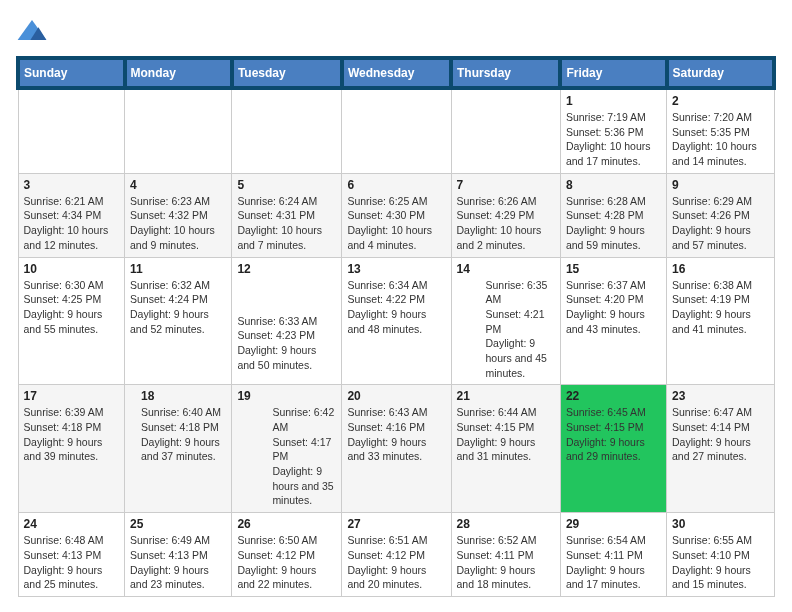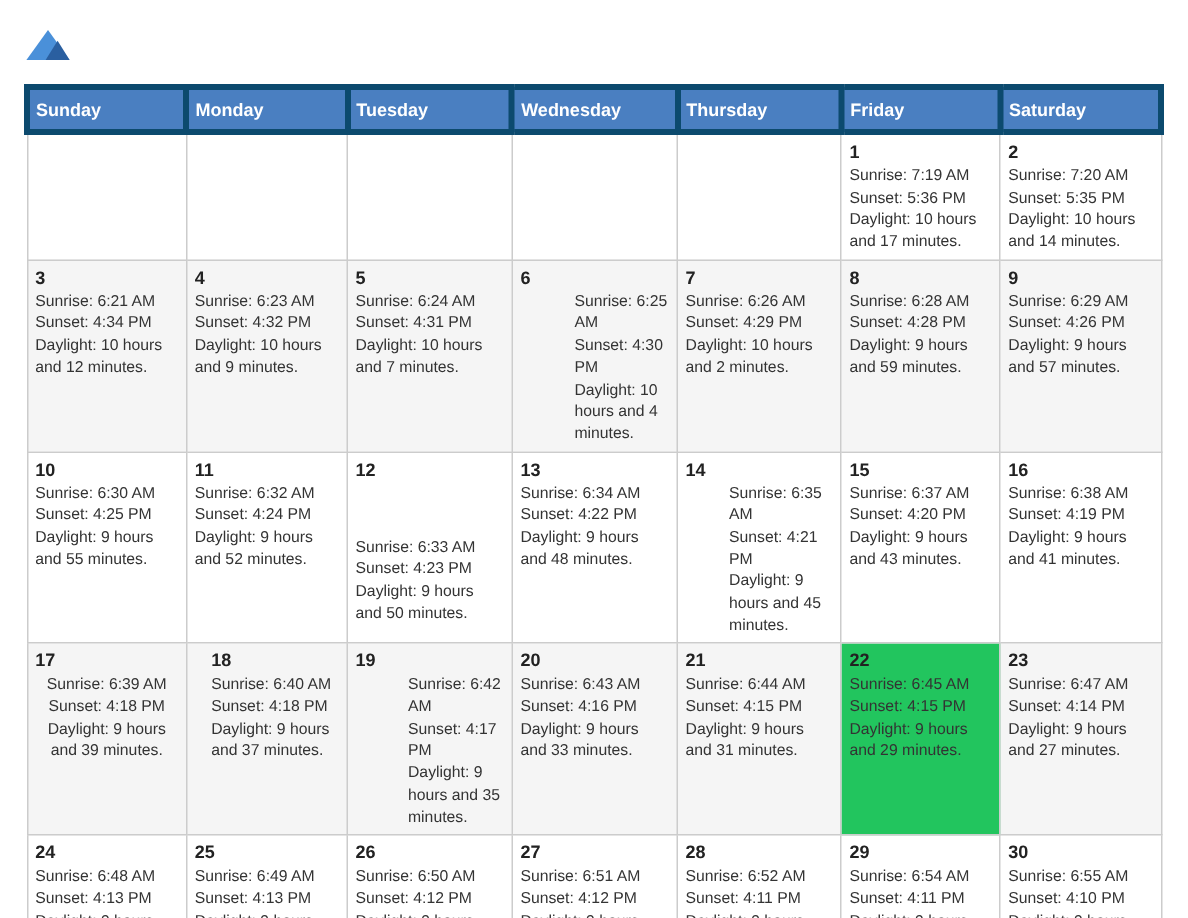--- a/index.html
+++ b/index.html
@@ -154,21 +154,21 @@
 Daylight: 10 hours and 9 minutes.</div>
         </td>
         <td style="background: rgb(245, 245, 245);">
           <div class="day-number">5</div>
           <div class="day-info" style="white-space: pre-line;">Sunrise: 6:24 AM
 Sunset: 4:31 PM
 Daylight: 10 hours and 7 minutes.</div>
         </td>
         <td style="background: rgb(245, 245, 245);">
           <div class="day-number">6</div>
-          <div class="day-info" style="white-space: pre-line; margin-left: 36px;">Sunrise: 6:25 AM
+          <div class="day-info" style="white-space: pre-line;">Sunrise: 6:25 AM
 Sunset: 4:30 PM
 Daylight: 10 hours and 4 minutes.</div>
         </td>
         <td style="background: rgb(245, 245, 245);">
           <div class="day-number">7</div>
           <div class="day-info" style="white-space: pre-line;">Sunrise: 6:26 AM
 Sunset: 4:29 PM
 Daylight: 10 hours and 2 minutes.</div>
         </td>
         <td style="background: rgb(245, 245, 245);">
@@ -224,21 +224,21 @@
         <td>
           <div class="day-number">16</div>
           <div class="day-info" style="white-space: pre-line;">Sunrise: 6:38 AM
 Sunset: 4:19 PM
 Daylight: 9 hours and 41 minutes.</div>
         </td>
       </tr>
       <tr>
         <td style="background: rgb(245, 245, 245);">
           <div class="day-number">17</div>
-          <div class="day-info" style="white-space: pre-line; text-align: center;">Sunrise: 6:39 AM
+          <div class="day-info" style="white-space: pre-line;">Sunrise: 6:39 AM
 Sunset: 4:18 PM
 Daylight: 9 hours and 39 minutes.</div>
         </td>
         <td style="background: rgb(245, 245, 245); padding-left: 16px;">
           <div class="day-number">18</div>
           <div class="day-info" style="white-space: pre-line;">Sunrise: 6:40 AM
 Sunset: 4:18 PM
 Daylight: 9 hours and 37 minutes.</div>
         </td>
         <td style="background: rgb(245, 245, 245);">

